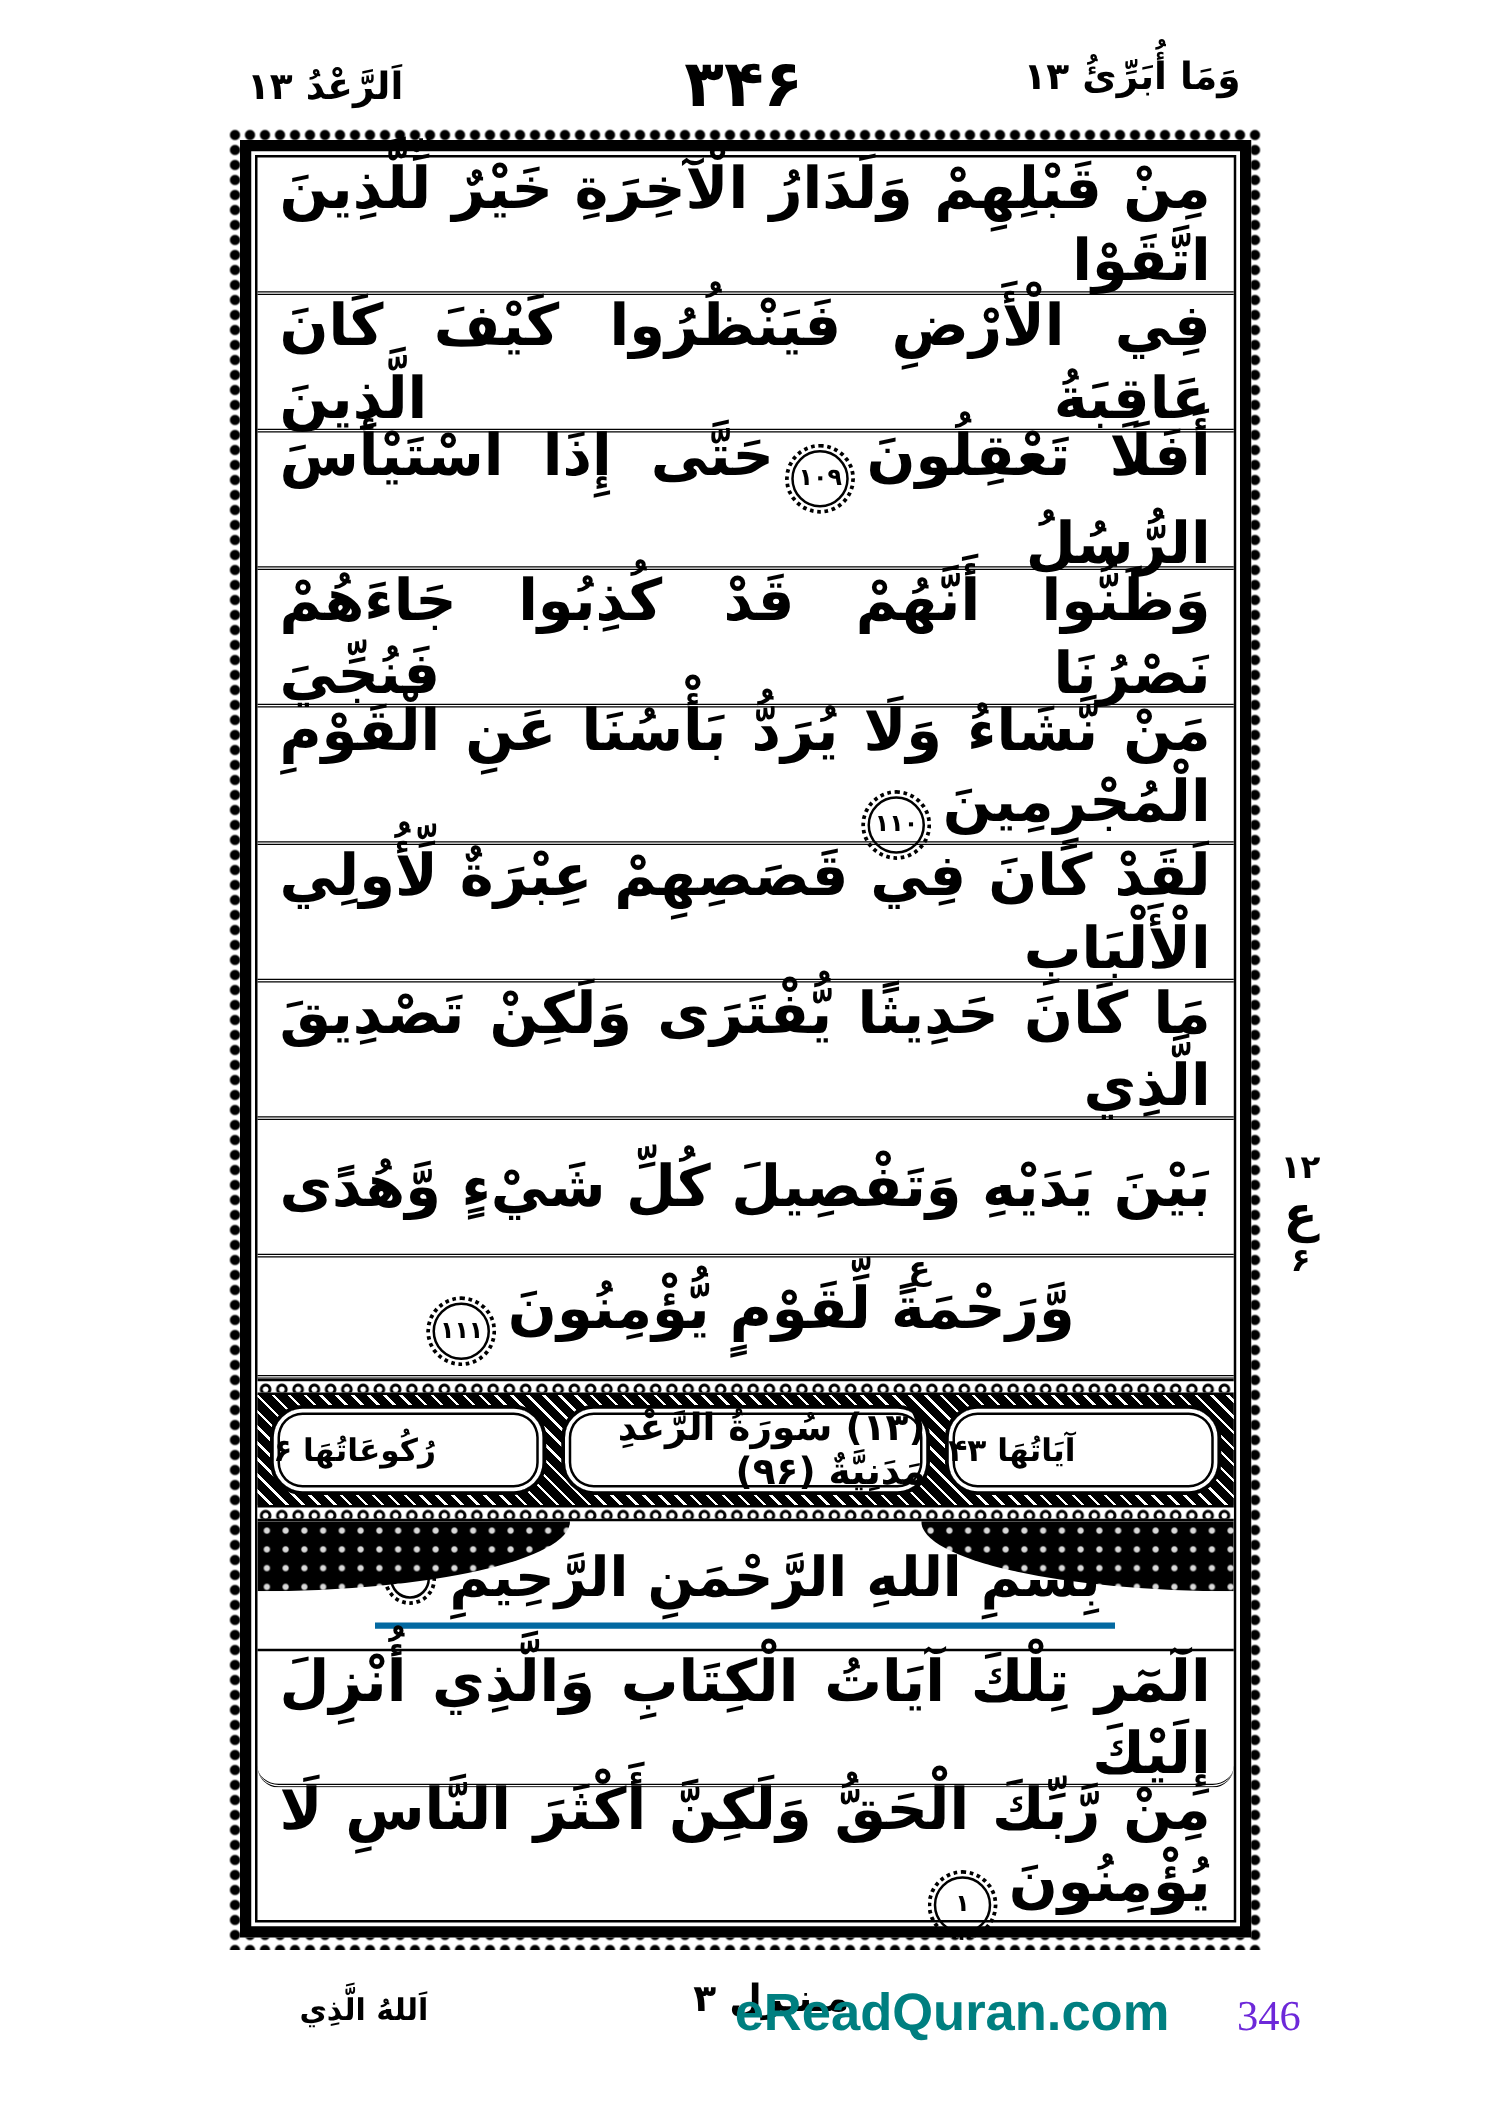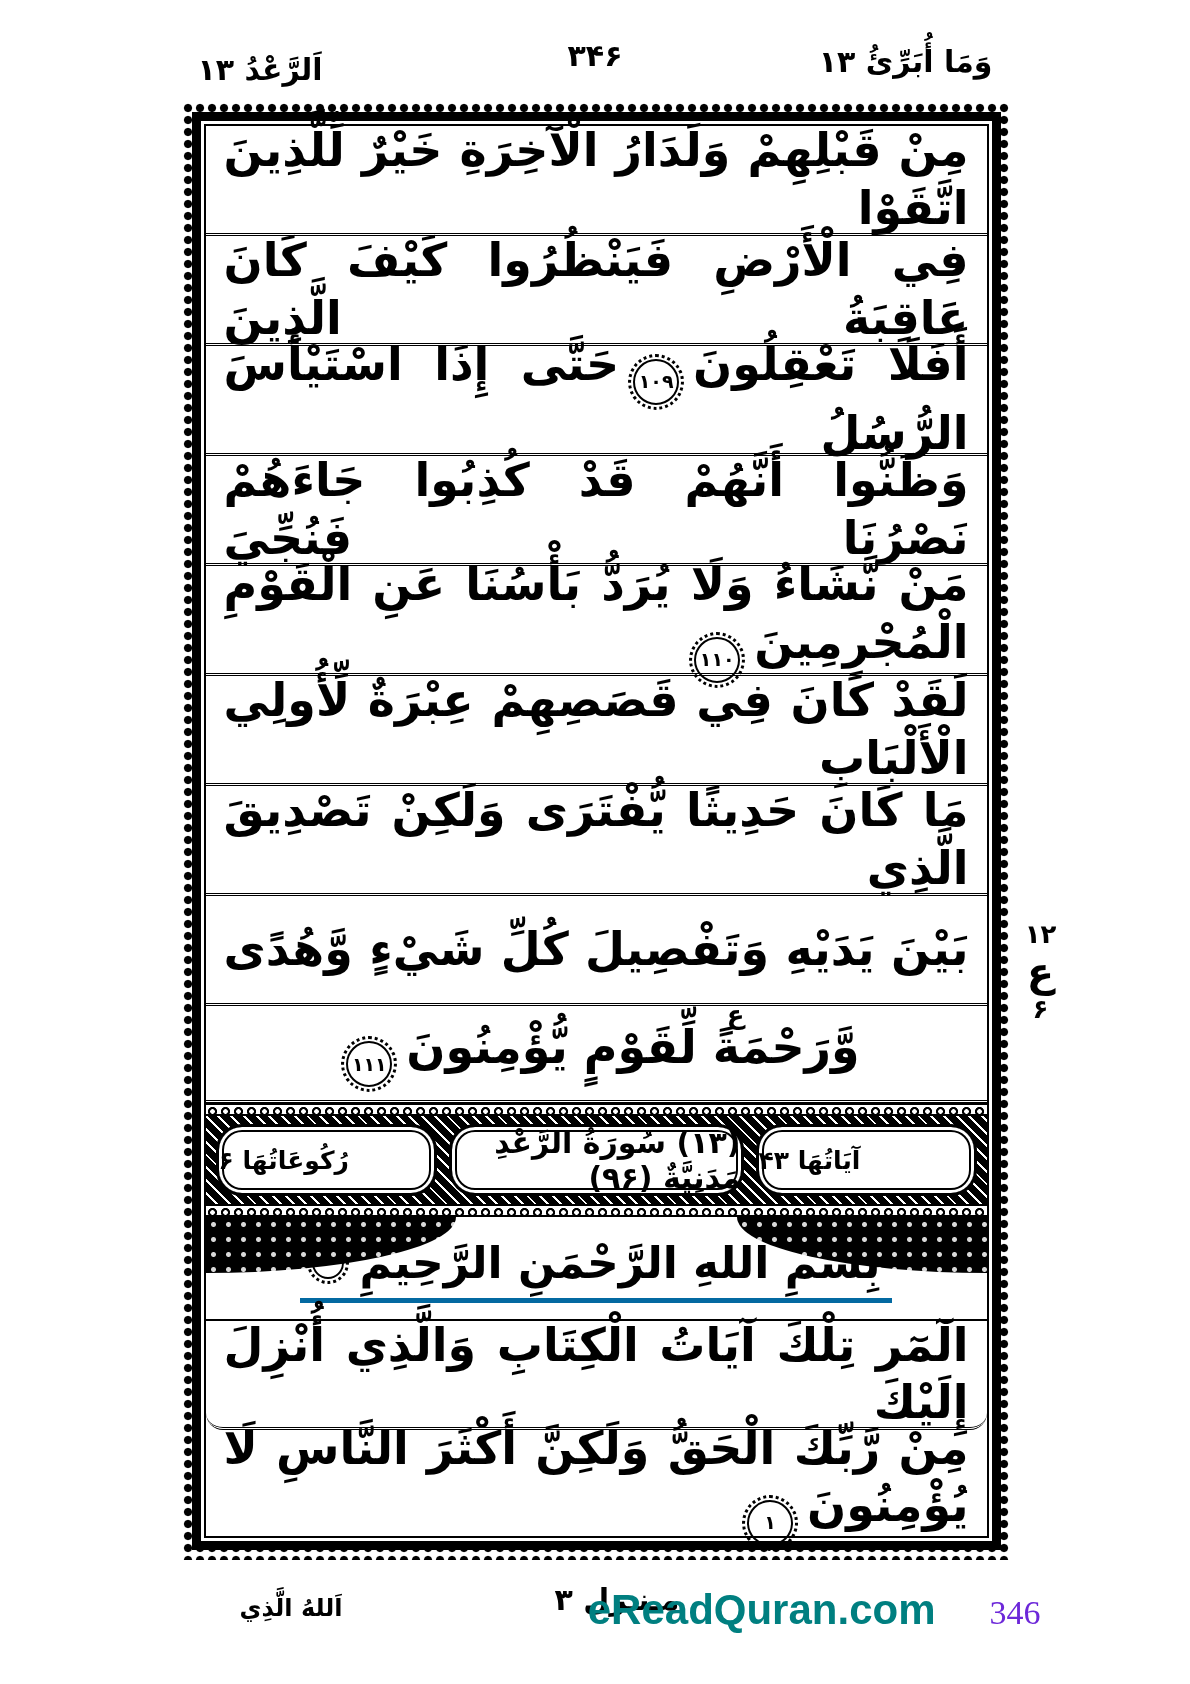--- a/index.html
+++ b/index.html
@@ -6,21 +6,21 @@
   .page {
     position:relative; width:959px; height:1684px; margin:0 auto;
     background:#ffffff; color:#000; overflow:hidden;
     font-family:"DejaVu Sans", sans-serif;
     text-decoration:underline;
   }
 
   
   .header { position:absolute; top:36px; left:78px; right:78px; height:70px; }
   .header-left  { position:absolute; left:4px;  top:16px; font-size:30px; font-weight:bold; direction:rtl; }
-  .header-center{ position:absolute; left:50%; transform:translateX(-50%); top:2px; font-size:30px; font-weight:bold; }
+  .header-center{ position:absolute; left:50%; transform:translateX(-50%); top:2px; font-size:52px; font-weight:bold; }
   .header-right { position:absolute; right:4px; top:8px;  font-size:30px; font-weight:bold; direction:rtl; }
 
   
   .frame-outer {
     position:absolute; top:102px; left:66px; right:64px;
     background-color:#fff;
     background-image:radial-gradient(circle, #000 3.5px, transparent 4.6px);
     background-size:12px 12px;
     padding:10px;
   }

